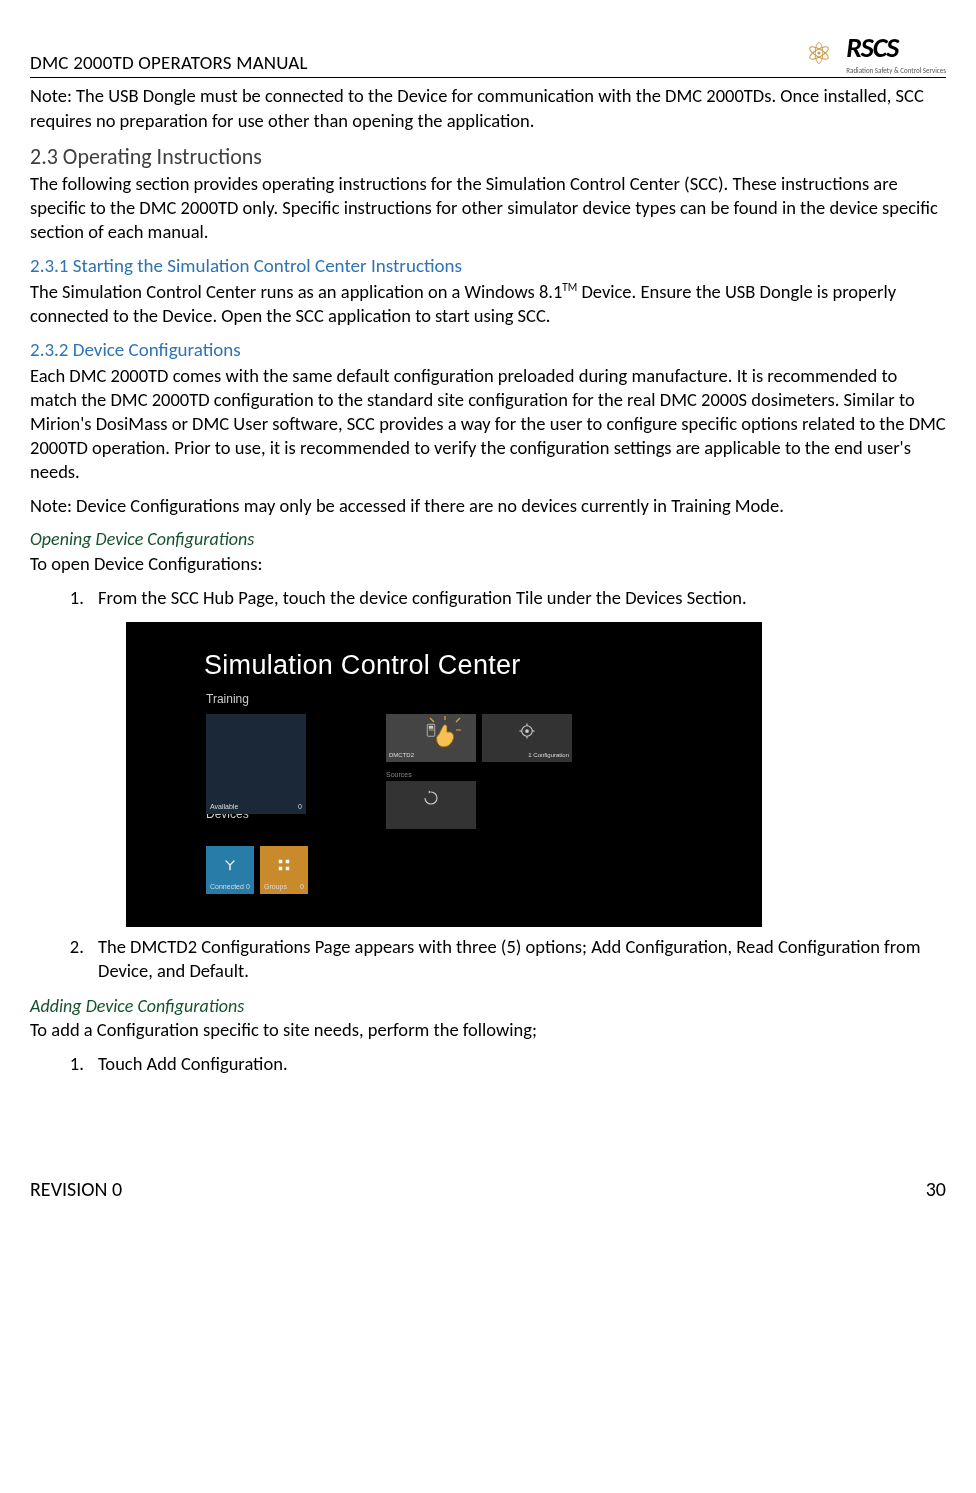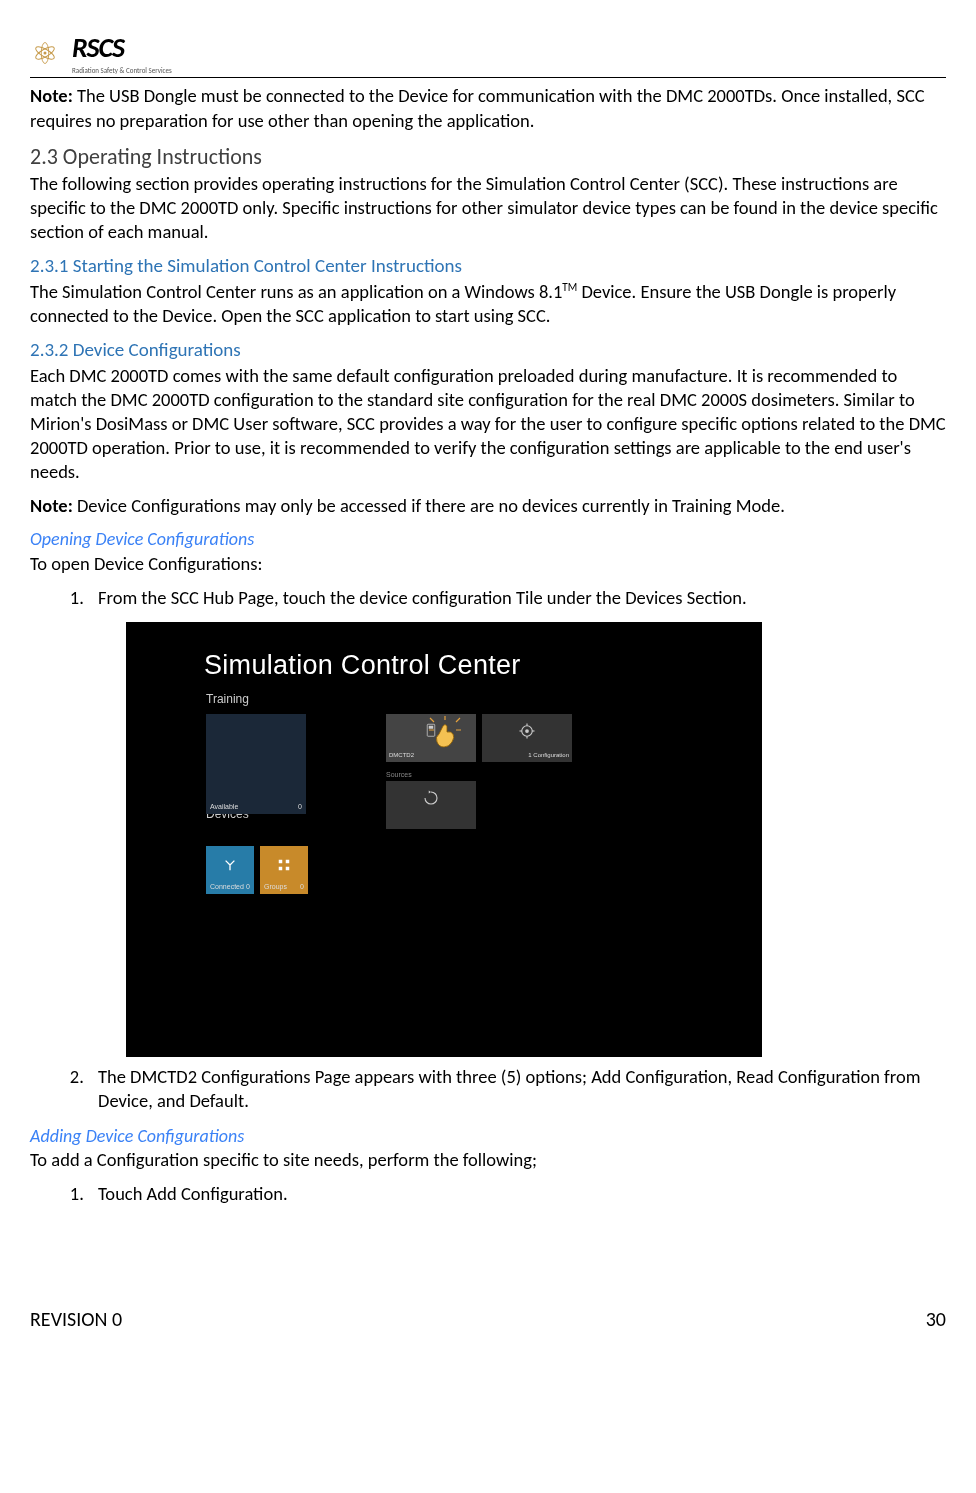--- a/index.html
+++ b/index.html
@@ -20,32 +20,32 @@
     padding-bottom:2px;
     margin-bottom:6px;
   }
   .doc-title { font-weight:400; font-size:19px; letter-spacing:0.2px; }
   .logo { display:flex; align-items:center; gap:12px; }
   .logo-text { font-weight:bold; font-style:italic; font-size:28px; letter-spacing:-1px; color:#000; }
   .logo-sub { font-size:7px; color:#555; }
   .logo svg { width:30px; height:30px; }
 
   p { margin:0 0 10px 0; }
-  .note-label { font-weight:bold; }
+  .note-label { font-weight:normal; }
   .h2 { color:#404040; font-size:22px; font-weight:400; margin-top:8px; margin-bottom:1px; font-family:Calibri,sans-serif; }
   .h3 { color:#2E74B5; font-size:19px; font-weight:400; margin-top:8px; margin-bottom:1px; }
-  .h4 { color:#3b82f6; font-style:italic; font-size:18px; font-weight:400; margin-top:4px; margin-bottom:0px; }
+  .h4 { color:#14532d; font-style:italic; font-size:18px; font-weight:400; margin-top:4px; margin-bottom:0px; }
   sup { font-size:0.6em; }
 
   ol { margin:4px 0 12px 0; padding-left:58px; }
   ol li { padding-left:10px; margin-bottom:6px; }
 
   .screenshot-wrap { display:flex; justify-content:flex-start; margin:6px 0 8px 0; }
   .screenshot {
-    width:636px; height:435px; background:#000; color:#fff; position:relative;
+    width:636px; height:305px; background:#000; color:#fff; position:relative;
     margin-left:96px;
     font-family:"Segoe UI Light","Segoe UI",sans-serif;
     overflow:hidden;
   }
   .scc-title-block { position:absolute; left:78px; top:26px; }
   .scc-title { font-size:27px; font-weight:300; color:#fff; letter-spacing:0.3px; }
   .section-row { position:absolute; left:80px; top:70px; display:flex; gap:100px; font-size:12px; color:#ccc;flex-direction:column; }
   .tile-area { position:absolute; left:80px; top:92px; }
   .tile {
     width:100px; height:100px; background:#1b2838;
@@ -75,20 +75,21 @@
     display:flex;
     justify-content:space-between;
     font-size:20px;
     margin-top:100px;
   }
 </style>
 </head>
 <body>
 
 <div class="header-row">
+  <div class="doc-title">DMC 2000TD OPERATORS MANUAL</div>
   <div class="logo">
     <svg viewBox="0 0 40 40">
       <g stroke="#c69a4a" stroke-width="1.2" fill="none">
         <ellipse cx="20" cy="20" rx="14" ry="5" transform="rotate(30 20 20)"></ellipse>
         <ellipse cx="20" cy="20" rx="14" ry="5" transform="rotate(-30 20 20)"></ellipse>
         <ellipse cx="20" cy="20" rx="14" ry="5" transform="rotate(90 20 20)"></ellipse>
       </g>
       <circle cx="20" cy="20" r="2" fill="#c69a4a"></circle>
     </svg>
     <div>

